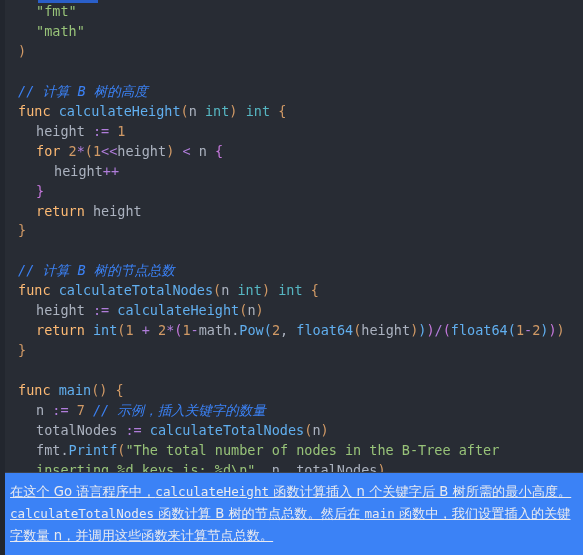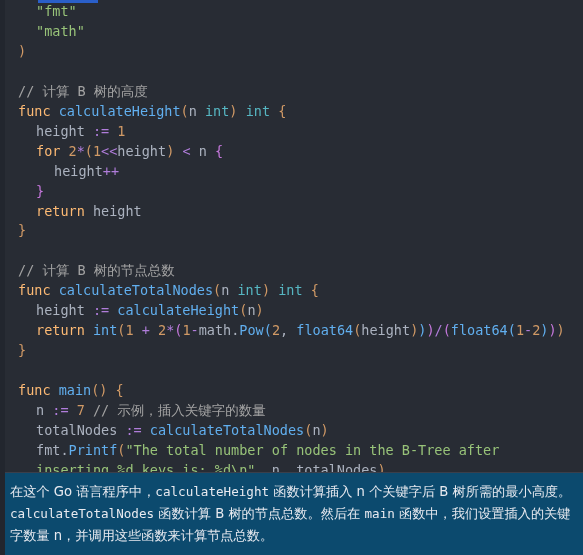--- a/index.html
+++ b/index.html
@@ -71,42 +71,43 @@
     padding-right: 8px;
     min-height: 19.95px;
   }
 
   
   .kw   { color: #fdba74; }            
   .fn   { color: #61afef; }            
   .typ  { color: #56b6c2; }            
   .num  { color: #d19a66; }            
   .str  { color: #98c379; }            
-  .cmt  { color: #a3a3a3; }
+  .cmt  { color: #3b82f6; font-style: italic; }
   .op   { color: #b07ddb; }            
   .pn   { color: #abb2bf; }            
   .par1 { color: #d19a66; }
   .par2 { color: #c678dd; }
   .par3 { color: #61afef; }
 
   
   .explain-divider {
     height: 1px;
     background: #3a3f4b;
     width: 100%;
   }
   .explanation {
     flex: 1;
-    background: #0c4a6e;
+    background: #3b82f6;
     padding: 8px 10px 8px 10px;
     box-sizing: border-box;
     font-family: "DejaVu Sans", "Liberation Sans", sans-serif;
     font-size: 13.2px;
     line-height: 22px;
     color: #e8eaf0;
+    text-decoration: underline;
   }
   .explanation .code-inline {
     font-family: "DejaVu Sans Mono", "Liberation Mono", monospace;
     font-size: 12.6px;
     color: #e8eaf0;
   }
 </style>
 </head>
 <body>
 

